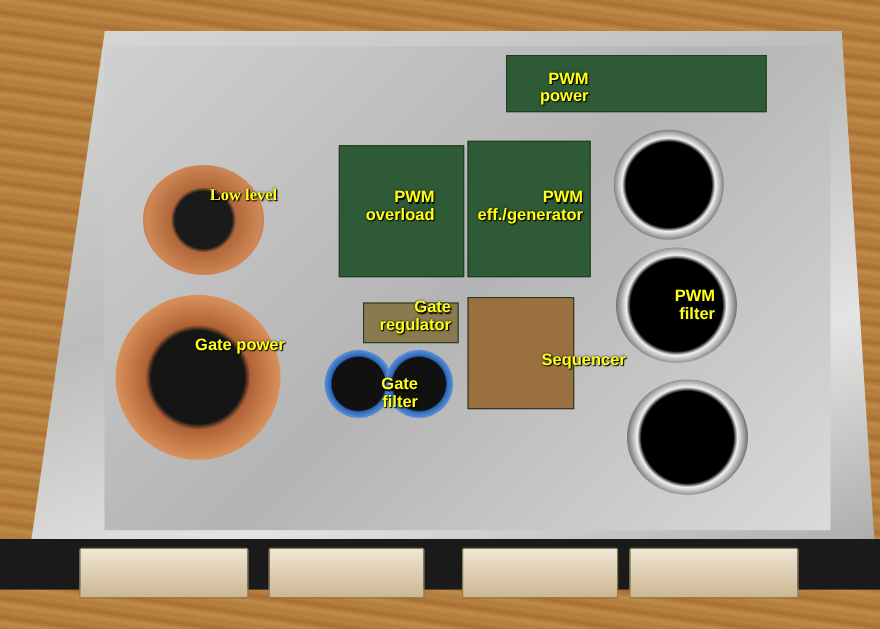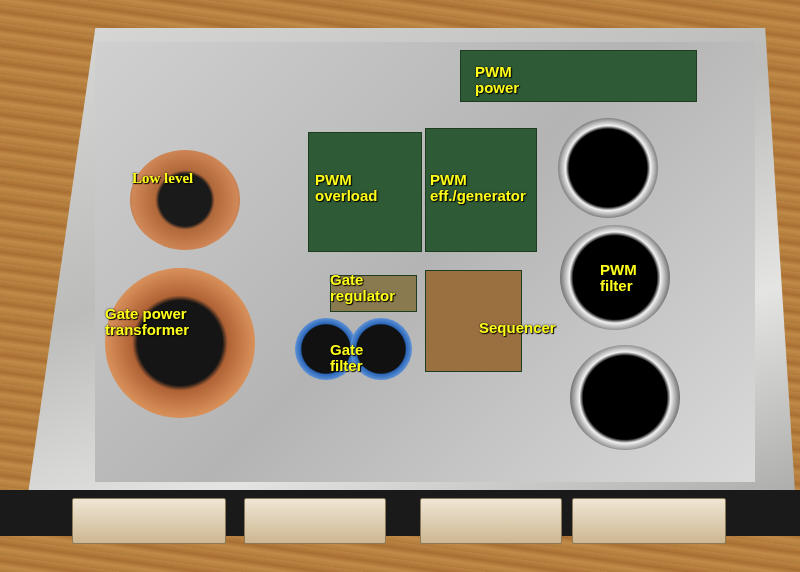--- a/index.html
+++ b/index.html
@@ -11,21 +11,21 @@
     clip-path:polygon(9% 0,96% 0,100% 100%,0 100%);}
   .floor{position:absolute;left:95px;top:42px;width:660px;height:440px;
     background:linear-gradient(135deg,#cfd0cf 0%,#b3b4b3 50%,#d9dad9 100%);}
   .front{position:absolute;left:0;top:490px;width:800px;height:46px;background:#1a1a1a;}
   .meter{position:absolute;top:498px;height:44px;border-radius:2px;
     background:linear-gradient(#efe6d4,#cdb791);border:1px solid #8a7a5a;}
   .toroid{position:absolute;border-radius:50%;}
   .pcb{position:absolute;background:#2f5a36;border:1px solid #1e3c22;}
   .cap{position:absolute;border-radius:50%;background:radial-gradient(circle,#111 55%,#2b66b8 58%,#6fa0e0 75%,#2a4f8f 100%);}
   .lbl{position:absolute;color:#ffff1a;font-weight:bold;font-size:15px;line-height:16px;
-    text-align:left;text-shadow:0 0 2px #000,1px 1px 1px #000;white-space:nowrap;}
+    text-align:right;text-shadow:0 0 2px #000,1px 1px 1px #000;white-space:nowrap;}
 </style>
 </head>
 <body>
 
 <div class="chassis"></div>
 <div class="floor"></div>
 
 <div class="toroid" style="left:130px;top:150px;width:110px;height:100px;background:radial-gradient(circle,#1a1a1a 35%,#b0683a 40%,#d08858 70%,#7a4020 100%);"></div>
 <div class="toroid" style="left:105px;top:268px;width:150px;height:150px;background:radial-gradient(circle,#151515 40%,#b06235 45%,#d8905a 70%,#8a4a25 100%);"></div>
 
@@ -60,23 +60,22 @@
     <div>eff./generator</div>
   </div>
 <div class="lbl" style="left:475px;top:64px;width:60px;">
     <div>PWM</div>
     <div>power</div>
   </div>
 <div class="lbl" style="left:330px;top:272px;width:80px;">
     <div>Gate</div>
     <div>regulator</div>
   </div>
-<div class="lbl" style="left:105px;top:306px;width:135px;">
+<div class="lbl" style="left:124px;top:306px;width:135px;">
     <div>Gate power</div>
-    <div>transformer</div>
   </div>
 <div class="lbl" style="left:330px;top:342px;width:50px;">
     <div>Gate</div>
     <div>filter</div>
   </div>
 <div class="lbl" style="left:432px;top:320px;width:90px;margin-left:47px;">
     <div>Sequencer</div>
   </div>
 <div class="lbl" style="left:600px;top:262px;width:50px;">
     <div>PWM</div>

